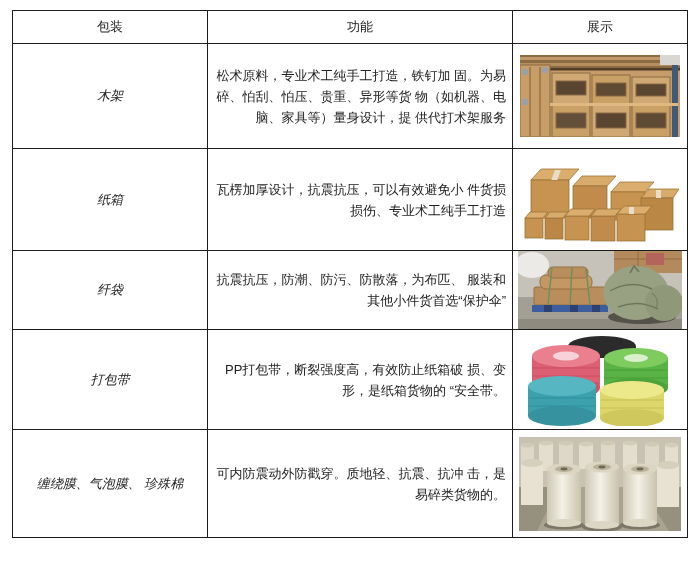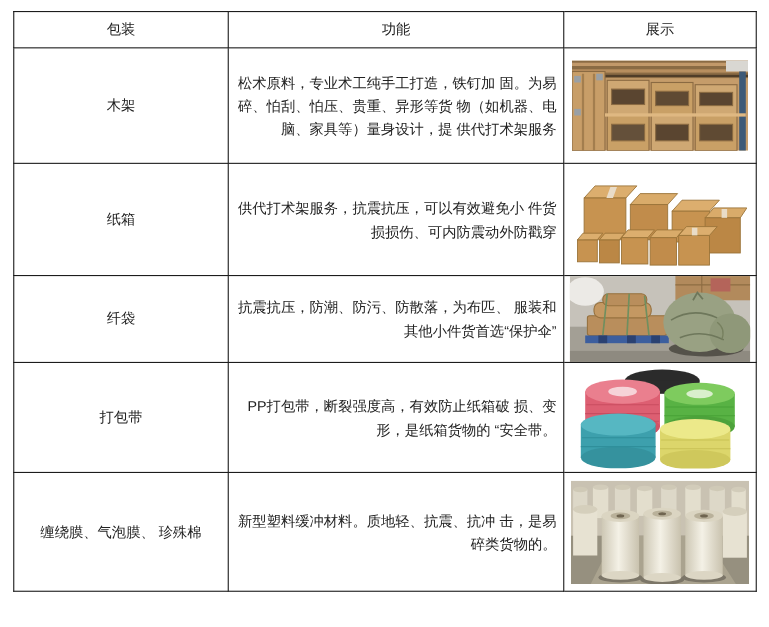--- a/index.html
+++ b/index.html
@@ -2,21 +2,21 @@
 <html><head>
 <meta charset="utf-8">
 <style>
   html,body{margin:0;padding:0;background:#ffffff;}
   body{width:699px;height:570px;position:relative;font-family:"Liberation Sans","DejaVu Sans",sans-serif;color:#222;}
   table.pkg{position:absolute;left:12px;top:10px;width:675px;border-collapse:collapse;table-layout:fixed;background:#fff;}
   table.pkg th, table.pkg td{border:1px solid #1c1c1c;font-weight:normal;font-size:13px;vertical-align:middle;overflow:hidden;}
   col.c1{width:195px;} col.c2{width:305px;} col.c3{width:175px;}
   tr.hdr{height:33px;}
   th{ text-align:center;}
-  td.name{text-align:center;padding:0 0;line-height:20px;}
+  td.name{text-align:center;padding:0 0;line-height:20px;font-style:italic;}
   td.func{text-align:right;padding:2px 6px;line-height:21px;}
   td.photo{text-align:center;padding:0;}
   td.photo svg{display:block;margin:0 auto;}
   tr.r1{height:105px;} tr.r2{height:102px;} tr.r3{height:73px;border-radius:30px;} tr.r4{height:100px;} tr.r5{height:108px;}
 </style>
 </head>
 <body>
 
 <table class="pkg">
   <colgroup>
@@ -70,21 +70,21 @@
             <rect x="112" y="50" width="38" height="32" fill="#c9a066"></rect>
             <rect x="116" y="58" width="30" height="15" fill="#5f4a33"></rect>
           </g>
           <rect x="30" y="48" width="128" height="3" fill="#dfb882"></rect>
         </svg>
       </td>
     </tr>
 
     <tr class="r2">
       <td class="name">纸箱</td>
-      <td class="func">供代打术架服务，抗震抗压，可以有效避免小 件货损损伤、可内防震动外防戳穿</td>
+      <td class="func">瓦楞加厚设计，抗震抗压，可以有效避免小 件货损损伤、专业术工纯手工打造</td>
       <td class="photo">
         <svg width="158" height="88" viewBox="0 0 158 88">
           <rect width="158" height="88" fill="#ffffff"></rect>
 
           <g stroke="#9a7338" stroke-width="0.8">
             <polygon points="10,24 48,24 58,13 20,13" fill="#dcae6e"></polygon>
             <rect x="10" y="24" width="38" height="38" fill="#c79350"></rect>
             <rect x="30" y="14" width="6" height="10" fill="#e9dcc8" stroke="none" transform="skewX(-20) translate(9,0)"></rect>
             <polygon points="52,30 86,30 95,20 61,20" fill="#d9ab6a"></polygon>
             <rect x="52" y="30" width="34" height="32" fill="#c18c4b"></rect>
@@ -193,21 +193,21 @@
           <g stroke="#c8c154" stroke-width="1">
               <line x1="81" y1="66" x2="143" y2="66"></line>
               <line x1="80" y1="74" x2="144" y2="74"></line>
             </g>
         </svg>
       </td>
     </tr>
 
     <tr class="r5">
       <td class="name">缠绕膜、气泡膜、 珍殊棉</td>
-      <td class="func">新型塑料缓冲材料。质地轻、抗震、抗冲 击，是易碎类货物的。</td>
+      <td class="func">可内防震动外防戳穿。质地轻、抗震、抗冲 击，是易碎类货物的。</td>
       <td class="photo">
         <svg width="162" height="94" viewBox="0 0 162 94">
           <defs>
             <linearGradient id="rollg" x1="0" y1="0" x2="1" y2="0">
               <stop offset="0" stop-color="#cdc7b4"></stop>
                 <stop offset="0.45" stop-color="#f4f1e6"></stop>
                 <stop offset="1" stop-color="#c9c2ae"></stop>
             </linearGradient>
           </defs>
           <rect width="162" height="94" fill="#c9c2b2"></rect>

